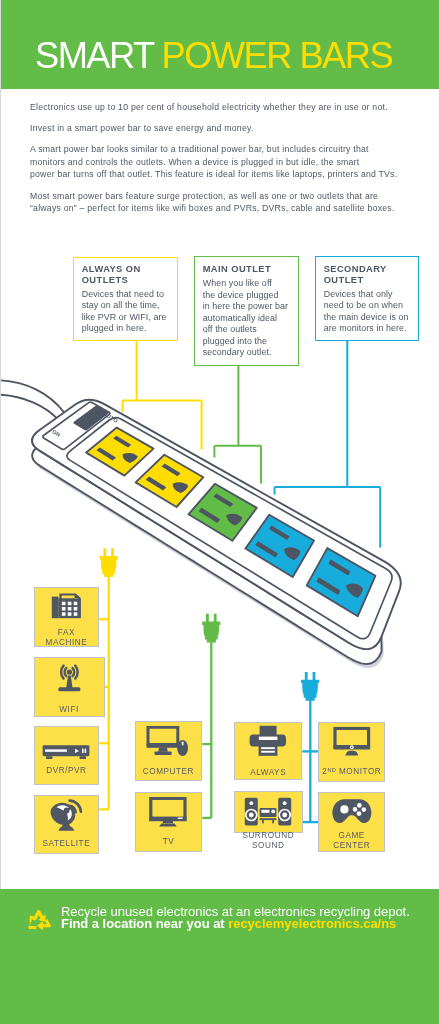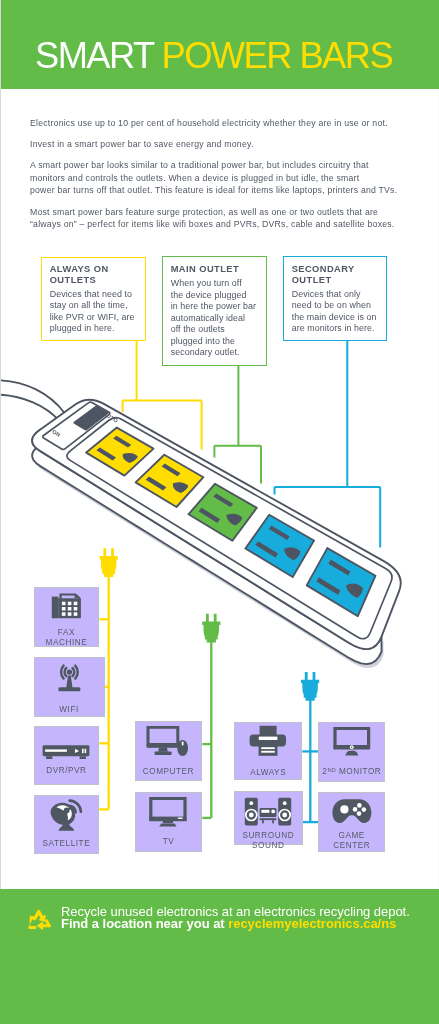--- a/index.html
+++ b/index.html
@@ -10,32 +10,32 @@
     background:#ffffff;
     position:relative;
     overflow:hidden;
   }
   .page { position:absolute; inset:0; border-left:1px solid #d8d8da; border-right:1px solid #fbfbfb; }
   
   .header { position:absolute; left:0; top:0; width:439px; height:89px; background:#62bc47; }
   .title { position:absolute; left:34px; top:35px; font-size:36.3px; font-weight:normal; letter-spacing:-1.55px; color:#ffffff; white-space:nowrap; }
   .title .hl { color:#ffdd00; }
   
-  .intro { position:absolute; left:29px; top:101px; width:400px; white-space:nowrap; color:#4f5763; font-size:8.7px; line-height:12.55px; letter-spacing:0.23px;margin-top:16px; }
+  .intro { position:absolute; left:29px; top:101px; width:400px; white-space:nowrap; color:#4f5763; font-size:8.7px; line-height:12.55px; letter-spacing:0.23px; }
   .intro p { margin-bottom:8.6px; }
   
-  .callout { position:absolute; background:#fff; white-space:nowrap; }
+  .callout { position:absolute; background:#fff; white-space:nowrap;margin-left:32px; }
   .callout .ttl { font-size:9.3px; font-weight:bold; color:#4f5763; line-height:10.8px; letter-spacing:0.44px; }
   .callout .body { font-size:8.9px; color:#4f5763; line-height:11.5px; letter-spacing:0.07px; margin-top:3.2px; }
   #c-always { left:40px; top:257px; width:105px; height:84px; border:1.8px solid #ffdd00; padding:6.1px 0 0 7.7px; }
   #c-main { left:161px; top:256px; width:105px; height:110px; border:1.8px solid #62bc47; padding:7.1px 0 0 7.7px; }
   #c-sec { left:282px; top:256px; width:104px; height:85px; border:1.8px solid #17acdb; padding:7.1px 0 0 7.7px; }
   .barsvg, .conn-svg, .conn-svg2 { position:absolute; left:0; top:0; }
   
-  .dev { position:absolute; border:1px solid #bfc3c9; background:#c4b5fd; }
+  .dev { position:absolute; border:1px solid #bfc3c9; background:#fde047; }
   .dev .ico { position:absolute; left:0; right:0; display:flex; align-items:center; justify-content:center; }
   .dev .lbl { position:absolute; left:0; right:0; text-align:center; font-size:8.2px; color:#555c67; letter-spacing:0.55px; line-height:10.0px; }
   .dev svg { display:block; }
   
   .footer { position:absolute; left:0; top:889px; width:439px; height:135px; background:#62bc47; }
   .rec-note { position:absolute; left:61px; top:906px; font-size:13px; line-height:12.3px; color:#ffffff; letter-spacing:-0.04px; white-space:nowrap; }
   .rec-note .b { font-weight:bold; }
   .rec-note .y { color:#ffdd00; font-weight:bold; }
 
   .dev .lbl sup { font-size:5.6px; vertical-align:0.30em; letter-spacing:0.3px; }
@@ -111,21 +111,21 @@
     <text x="50.8" y="432.8" transform="rotate(30.4 50.8 432.8)" fill="#4d5562" font-family="Liberation Sans, sans-serif" font-size="5.4" font-weight="bold" letter-spacing="0.2">ON</text>
     <text x="101.7" y="414.8" transform="rotate(30.4 101.7 414.8)" fill="#4d5562" font-family="Liberation Sans, sans-serif" font-size="5.4" font-weight="bold" letter-spacing="0.2">AUTO</text>
   </svg>
 
   <div class="callout" id="c-always">
     <div class="ttl"><span>ALWAYS ON</span><br><span>OUTLETS</span></div>
     <div class="body"><span>Devices that need to</span><br><span>stay on all the time,</span><br><span>like PVR or WIFI, are</span><br><span>plugged in here.</span></div>
   </div>
   <div class="callout" id="c-main">
     <div class="ttl"><span>MAIN OUTLET</span></div>
-    <div class="body"><span>When you turn off</span><br><span>the device plugged</span><br><span>in here the power bar</span><br><span>automatically ideal</span><br><span>off the outlets</span><br><span>plugged into the</span><br><span>secondary outlet.</span></div>
+    <div class="body"><span>When you like off</span><br><span>the device plugged</span><br><span>in here the power bar</span><br><span>automatically ideal</span><br><span>off the outlets</span><br><span>plugged into the</span><br><span>secondary outlet.</span></div>
   </div>
   <div class="callout" id="c-sec">
     <div class="ttl"><span>SECONDARY</span><br><span>OUTLET</span></div>
     <div class="body"><span>Devices that only</span><br><span>need to be on when</span><br><span>the main device is on</span><br><span>are monitors in here.</span></div>
   </div>
 
 <svg class="conn-svg2" width="439" height="1024" viewBox="0 0 439 1024">
   <g fill="none" stroke="#ffdd00" stroke-width="2.3">
     <path d="M107.7 570 L107.7 809.4"></path>
     <path d="M98.2 619.3 L107.7 619.3"></path>
@@ -253,21 +253,21 @@
  <rect x="10.6" y="0.8" width="17.0" height="9.4" fill="#4f5763"></rect>
  <path d="M4.2 9.6 L33.4 9.6 A3.6 3.6 0 0 1 37.0 13.2 L37.0 17.8 A3.6 3.6 0 0 1 33.4 21.4 L4.2 21.4 A3.6 3.6 0 0 1 0.6 17.8 L0.6 13.2 A3.6 3.6 0 0 1 4.2 9.6 Z" fill="#4f5763"></path>
  <rect x="9.8" y="11.6" width="18.6" height="3.4" fill="#ffffff"></rect>
  <rect x="9.6" y="19.4" width="18.8" height="11.4" fill="#4f5763"></rect>
  <rect x="12.2" y="22.2" width="13.6" height="1.9" fill="#ffffff"></rect>
  <rect x="12.2" y="25.8" width="13.6" height="1.9" fill="#ffffff"></rect>
 </svg>
       </div>
     <div class="lbl" style="top:44.9px"><span>ALWAYS</span></div>
   </div>
-  <div class="dev" style="left:233.0px;top:791.0px;width:68.5px;height:54px">
+  <div class="dev" style="left:233.0px;top:791.0px;width:68.5px;height:42px">
     <div class="ico" style="top:4.5px">
         <svg width="48" height="30" viewBox="0 0 48 30">
  <rect x="0.8" y="0.8" width="13.0" height="27.6" rx="1.6" fill="#4f5763"></rect>
  <circle cx="7.3" cy="6.2" r="1.9" fill="#ffffff"></circle>
  <circle cx="7.3" cy="18.0" r="5.5" fill="none" stroke="#ffffff" stroke-width="1.7"></circle>
  <circle cx="7.3" cy="18.0" r="2.4" fill="#ffffff"></circle>
  <rect x="34.2" y="0.8" width="13.0" height="27.6" rx="1.6" fill="#4f5763"></rect>
  <circle cx="40.7" cy="6.2" r="1.9" fill="#ffffff"></circle>
  <circle cx="40.7" cy="18.0" r="5.5" fill="none" stroke="#ffffff" stroke-width="1.7"></circle>
  <circle cx="40.7" cy="18.0" r="2.4" fill="#ffffff"></circle>

